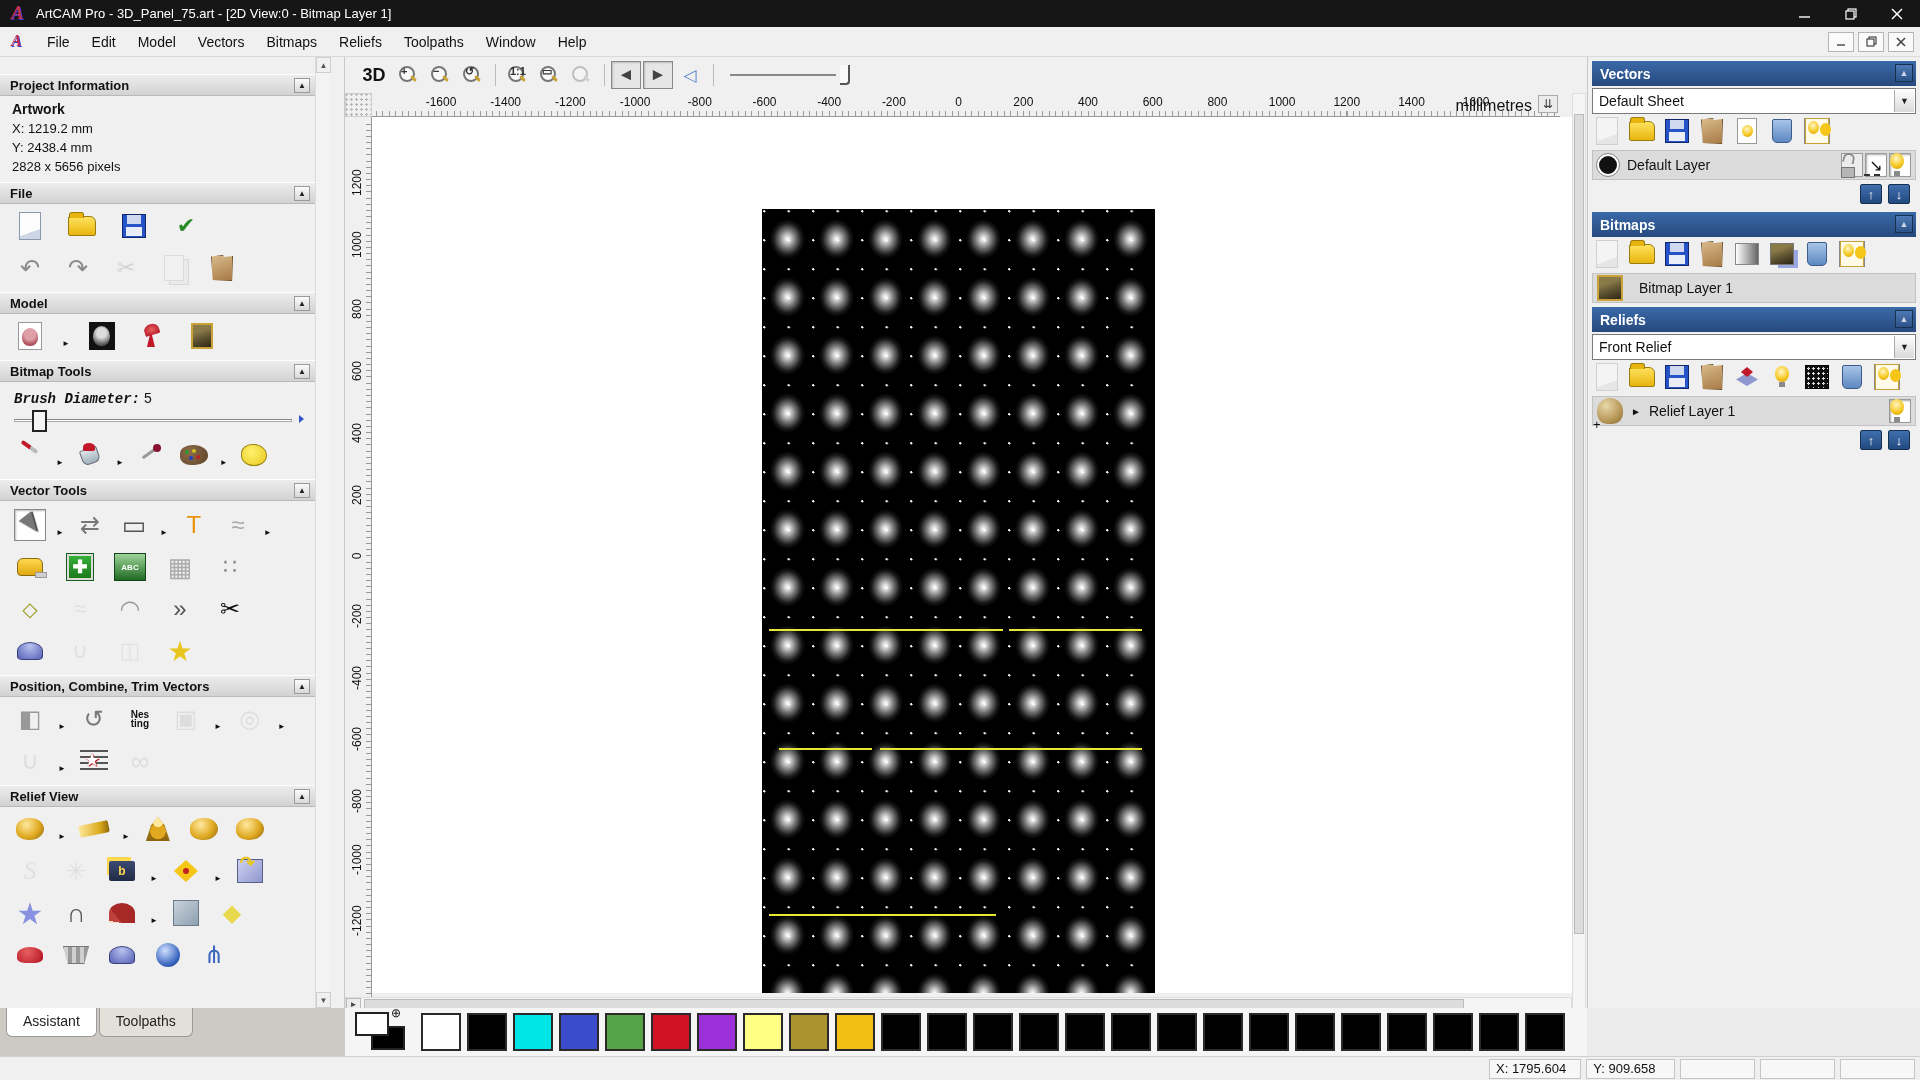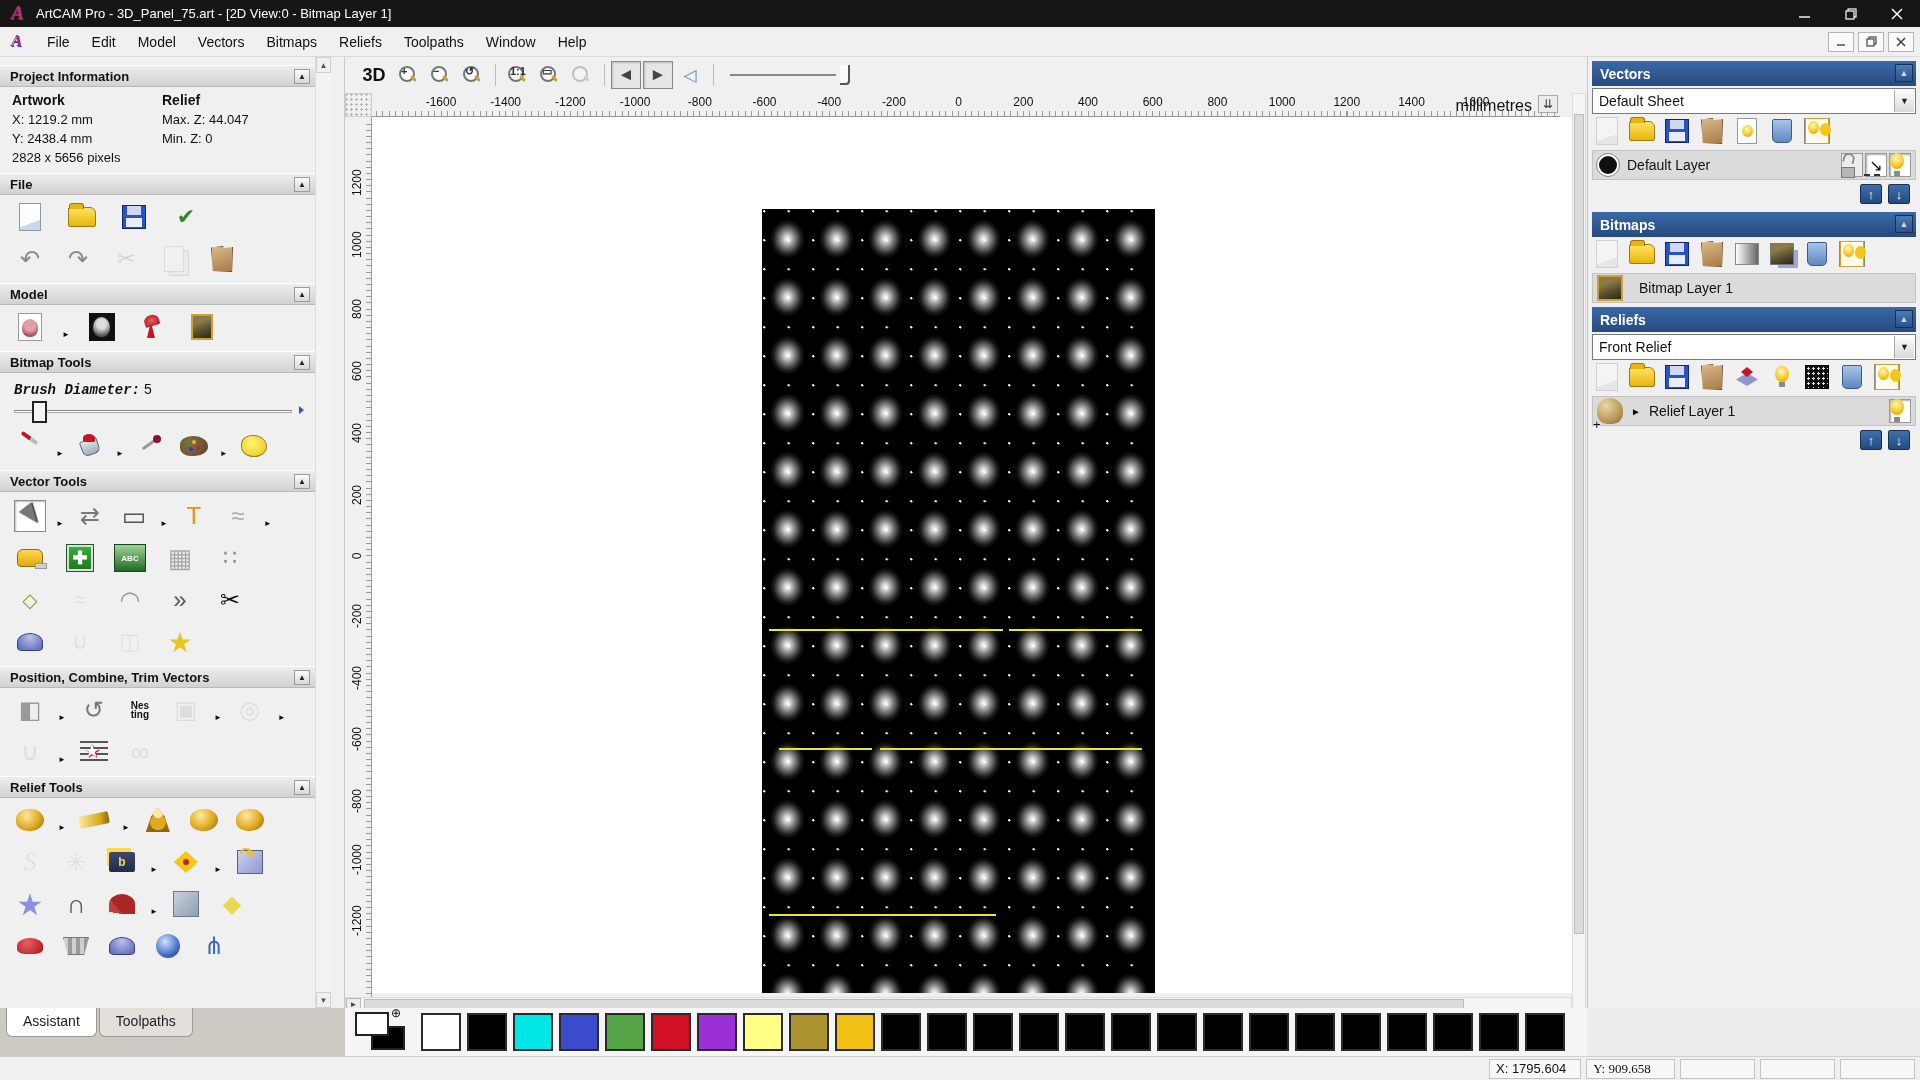--- a/index.html
+++ b/index.html
@@ -110,21 +110,21 @@
   .pair{position:relative;width:54px;height:44px;flex:0 0 auto;margin-right:12px;}
   .pair .pfg{position:absolute;left:0;top:2px;width:34px;height:24px;background:#fff;border:2px solid #222;z-index:2;}
   .pair .pbg{position:absolute;left:16px;top:16px;width:34px;height:24px;background:#000;border:2px solid #222;}
   .pair .link{position:absolute;left:36px;top:-4px;font-size:12px;color:#111;z-index:3;}
   .swatch{width:40px;height:38px;border:2px solid #2a2a2a;margin-right:6px;flex:0 0 auto;}
 
   
   #statusbar{position:absolute;left:0;top:1056px;width:1920px;height:24px;background:#f0f0f0;border-top:1px solid #d0d0d0;display:flex;align-items:center;font-size:13px;color:#111;}
   .st-cell{height:20px;border:1px solid #c5c5c5;background:#f7f7f7;margin-right:5px;display:flex;align-items:center;padding:0 6px;}
   .st-x{width:104px;margin-left:1489px;}
-  .st-y{width:100px;font-family:Liberation Serif, serif;}
+  .st-y{width:100px;}
   .st-e{width:84px;}
 
   
   .k-doc{background:linear-gradient(160deg,#fdfdfd 70%,#cdd6e4 70%);border:1px solid #8a97ad;width:22px;height:28px;}
   .k-copy{background:#f2f2f2;border:1px solid #b5b5b5;width:20px;height:26px;box-shadow:5px 4px 0 -1px #e0e0e0,5px 4px 0 0 #aaa;}
   .k-folder{width:28px;height:20px;background:linear-gradient(#ffe25e,#e8b50e);border:1px solid #9a7b10;border-radius:2px 6px 2px 2px;position:relative;}
   .k-folder::before{content:"";position:absolute;left:0;top:-5px;width:13px;height:5px;background:#e8b50e;border:1px solid #9a7b10;border-bottom:none;border-radius:3px 3px 0 0;}
   .k-floppy{width:24px;height:24px;background:#2753c8;border:1px solid #12276b;position:relative;}
   .k-floppy::before{content:"";position:absolute;left:4px;top:0;width:14px;height:9px;background:#cfd8ee;}
   .k-floppy::after{content:"";position:absolute;left:3px;bottom:1px;width:16px;height:9px;background:#e8edf8;}
@@ -257,36 +257,31 @@
           <svg width="10" height="10">
             <line x1="1" y1="1" x2="9" y2="9" stroke="#444" stroke-width="1.6"></line>
             <line x1="9" y1="1" x2="1" y2="9" stroke="#444" stroke-width="1.6"></line>
           </svg>
         </span>
     </span>
   </div>
 
   <div id="left-panel">
     <div id="lp-content">
-      <div class="sec-hdr" style="margin-top:8px;">
+      <div class="sec-hdr" style="margin-top:17px;">
         <span>Project Information</span>
         <span class="col-btn">▲</span>
       </div>
       <div class="info-grid">
         <div class="info-col">
           <b>Artwork</b><br>
           <span>X: 1219.2 mm</span><br>
           <span>Y: 2438.4 mm</span><br>
           <span>2828 x 5656 pixels</span>
         </div>
-        <div class="info-col">
-          <b>Relief</b><br>
-          <span>Max. Z: 44.047</span><br>
-          <span>Min. Z: 0</span>
-        </div>
       </div>
 
       <div class="sec-hdr">
         <span>File</span>
         <span class="col-btn">▲</span>
       </div>
       <div class="icon-row" style="gap:14px;">
           <span class="icon">
             <span class="k-doc"></span>
           </span>
@@ -429,21 +424,21 @@
       <div class="icon-row" style="gap:8px;">
           <span class="icon disabled" style="color: rgb(187, 187, 187); font-size: 24px;">∪</span>
           <span class="fly">►</span>
           <span class="icon">
             <span class="k-texstar"></span>
           </span>
           <span class="icon disabled" style="color: rgb(187, 187, 187); font-size: 26px;">∞</span>
         </div>
 
       <div class="sec-hdr">
-        <span>Relief Tools</span>
+        <span>Relief View</span>
         <span class="col-btn">▲</span>
       </div>
       <div class="icon-row" style="gap:8px;">
           <span class="icon">
             <span class="k-gold"></span>
           </span>
           <span class="fly">►</span>
           <span class="icon">
             <span class="k-goldbar"></span>
           </span>

